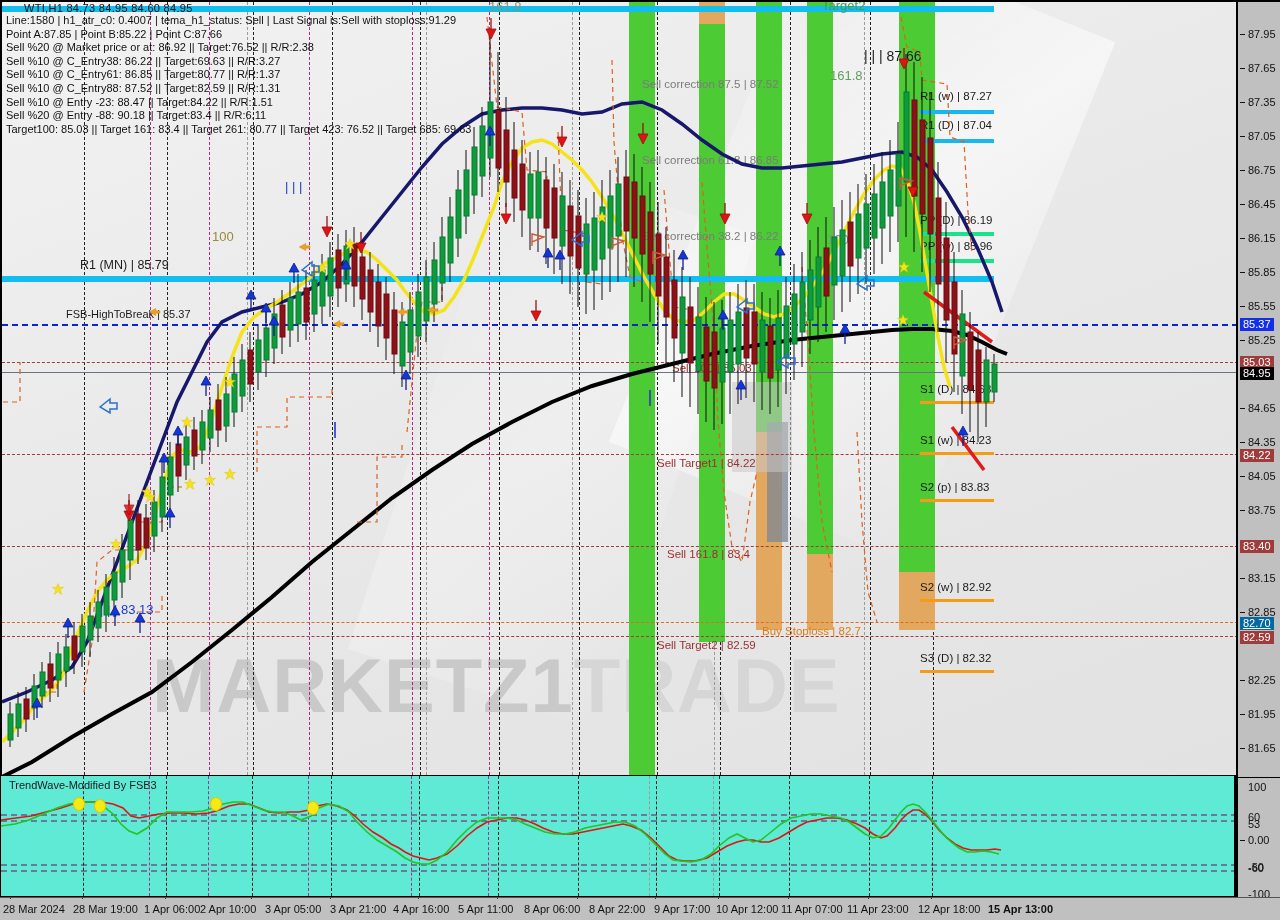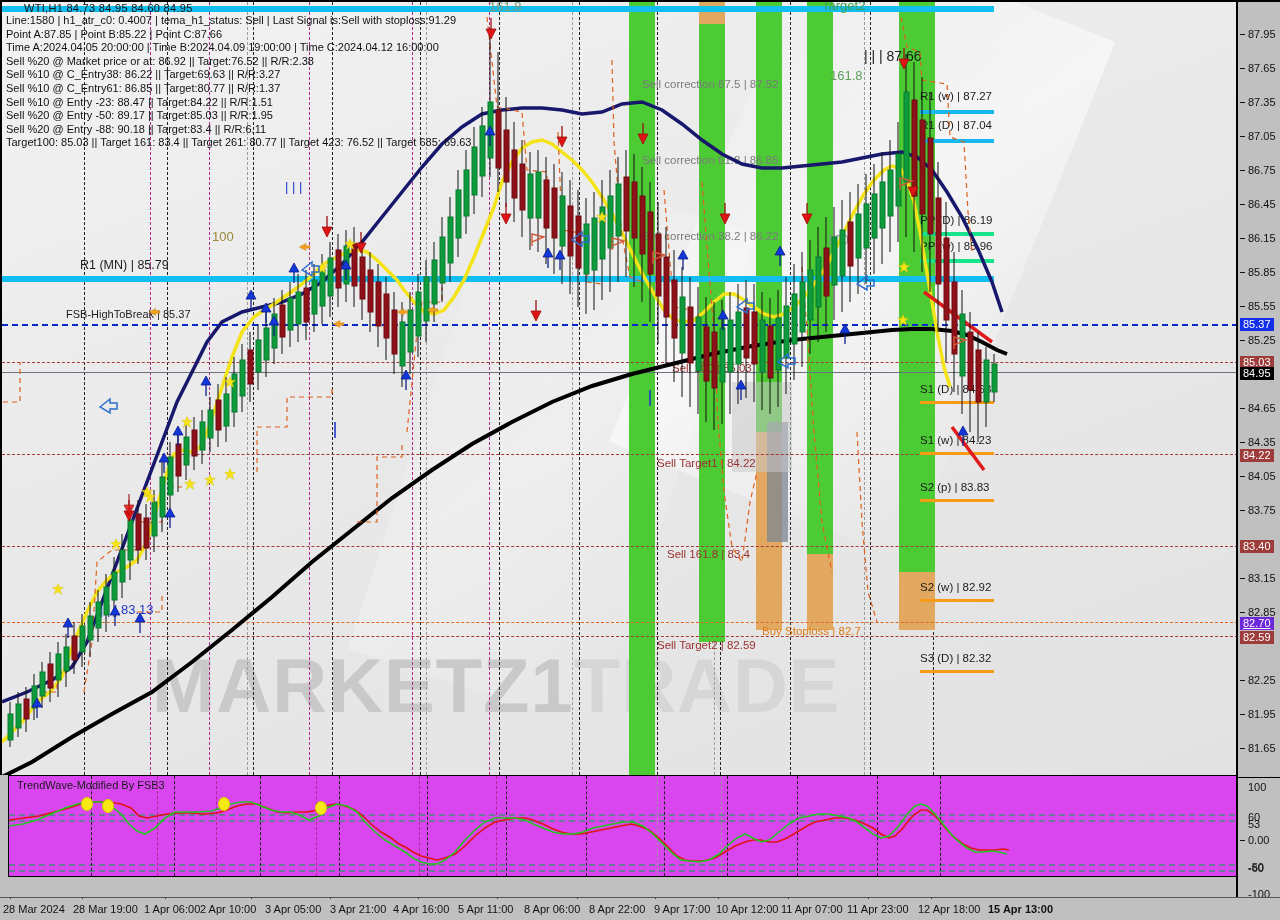--- a/index.html
+++ b/index.html
@@ -12,22 +12,22 @@
   #root { position:absolute; left:0; top:0; width:1280px; height:920px; }
 
   
   .price-pane {
     position:absolute; left:0; top:0; width:1236px; height:775px;
     background:linear-gradient(160deg,#f2f2f2 0%,#e9e9e9 45%,#e2e2e2 100%);
     border-top:2px solid #000; border-left:2px solid #000;
     overflow:hidden;
   }
   .ind-pane {
-    position:absolute; left:8px; top:775px; width:1236px; height:102px;
-    background:#d946ef;
+    position:absolute; left:0; top:775px; width:1236px; height:122px;
+    background:#5eead4;
     border:1px solid #000; border-right:2px solid #000;
     overflow:hidden;
   }
   .y-axis {
     position:absolute; left:1236px; top:0; width:44px; height:897px;
     background:#c0c0c0; border-left:2px solid #000; border-top:2px solid #000;
     overflow:hidden;
   }
   .x-axis {
     position:absolute; left:0; top:897px; width:1280px; height:23px;
@@ -105,21 +105,21 @@
     position:absolute; left:10px; font-size:11px; color:#111; white-space:nowrap;
   }
   .ytickmark { position:absolute; left:2px; width:5px; height:1px; background:#111; }
   .ybadge {
     position:absolute; left:2px; font-size:11px; color:#fff;
     padding:1px 3px; white-space:nowrap; line-height:11px;
   }
   .badge-blue { background:#1330e8; }
   .badge-black { background:#000; }
   .badge-maroon { background:#9e3b3b; }
-  .badge-orange { background:#6d28d9;text-decoration:underline; }
+  .badge-orange { background:#0369a1;text-decoration:underline; }
 
   .xtick {
     position:absolute; top:5px; font-size:11px; color:#111; white-space:nowrap;
   }
   .xtickmark { position:absolute; top:-3px; width:1px; height:4px; background:#333; }
 
   .ind-title {
     position:absolute; left:8px; top:3px; font-size:11px; color:#1b1b1b; white-space:nowrap;
   }
   .ind-lvl { position:absolute; height:0; border-top:2px dashed #6b7a99; }
@@ -853,23 +853,22 @@
     <div class="xtick" style="left:781px;">11 Apr 07:00</div>
     <div class="xtick" style="left:847px;">11 Apr 23:00</div>
     <div class="xtick" style="left:918px;">12 Apr 18:00</div>
     <div class="xtick" style="left:988px;font-weight:bold;">15 Apr 13:00</div>
   </div>
 
   <div class="hdr">
     <div class="sym">WTI,H1  84.73 84.95 84.60 84.95</div>
     <div class="line">Line:1580 | h1_atr_c0: 0.4007 | tema_h1_status: Sell | Last Signal is:Sell with stoploss:91.29</div>
     <div class="line">Point A:87.85 | Point B:85.22 | Point C:87.66</div>
-    <div class="line">Time A:2024.04.05 20:00:00 | Time B:2024.04.09 19:00:00 | Time C:2024.04.12 16:00:00</div>
     <div class="line">Sell %20 @ Market price or at: 86.92 || Target:76.52 || R/R:2.38</div>
     <div class="line">Sell %10 @ C_Entry38: 86.22 || Target:69.63 || R/R:3.27</div>
     <div class="line">Sell %10 @ C_Entry61: 86.85 || Target:80.77 || R/R:1.37</div>
+    <div class="line">Sell %10 @ C_Entry88: 87.52 || Target:82.59 || R/R:1.31</div>
     <div class="line">Sell %10 @ Entry -23: 88.47 || Target:84.22 || R/R:1.51</div>
-    <div class="line">Sell %20 @ Entry -50: 89.17 || Target:85.03 || R/R:1.95</div>
     <div class="line">Sell %20 @ Entry -88: 90.18 || Target:83.4 || R/R:6.11</div>
     <div class="line">Target100: 85.03 || Target 161: 83.4 || Target 261: 80.77 || Target 423: 76.52 || Target 685: 69.63</div>
   </div>
 
 </div>
 
 </body></html>

